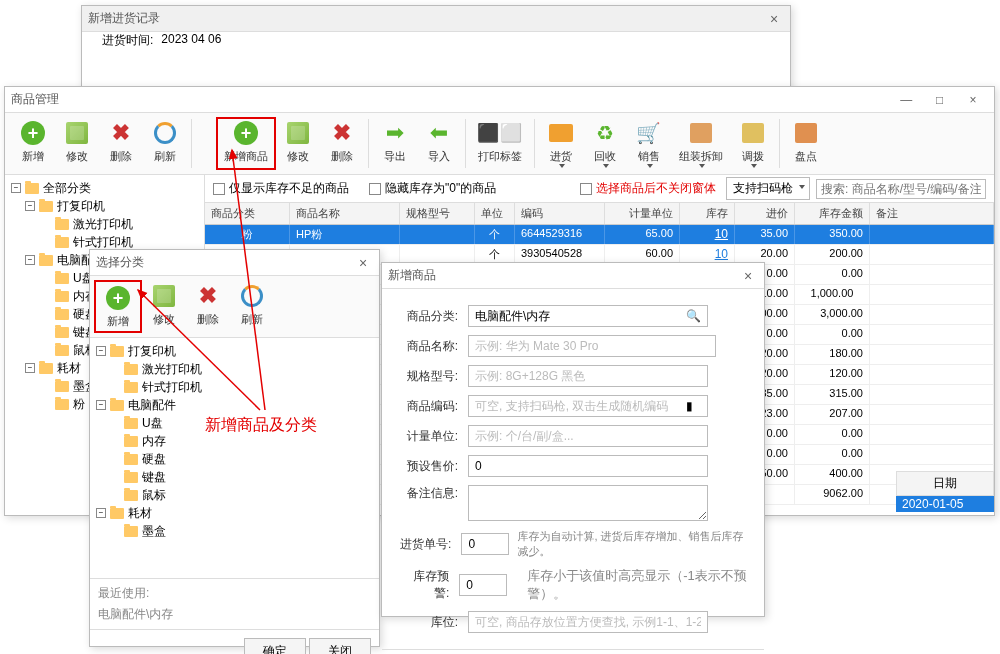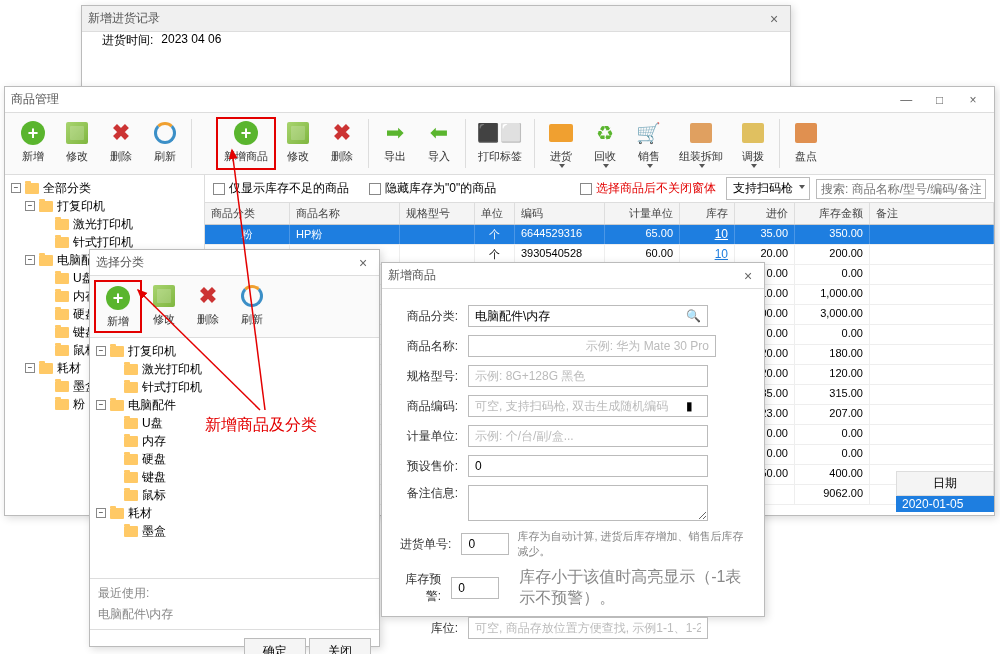--- a/index.html
+++ b/index.html
@@ -305,21 +305,21 @@
             </div>
             <div class="grid-row">
               <div style="width:85px;text-align:center;"></div>
               <div style="width:110px;"></div>
               <div style="width:75px;"></div>
               <div style="width:40px;text-align:center;"></div>
               <div style="width:90px;"></div>
               <div class="num" style="width:75px;"></div>
               <div class="num" style="width:55px;"></div>
               <div class="num" style="width:60px;">10.00</div>
-              <div class="num" style="width:75px;">1,000.00</div>
+              <div class="num" style="width:75px;text-align:center;">1,000.00</div>
               <div style="flex:1;"></div>
             </div>
             <div class="grid-row">
               <div style="width:85px;text-align:center;"></div>
               <div style="width:110px;"></div>
               <div style="width:75px;"></div>
               <div style="width:40px;text-align:center;"></div>
               <div style="width:90px;"></div>
               <div class="num" style="width:75px;"></div>
               <div class="num" style="width:55px;"></div>
@@ -540,21 +540,21 @@
     <span class="close">×</span>
   </div>
   <div style="padding:16px 16px 8px;">
     <div class="form-row">
         <span class="label">商品分类:</span>
         <input style="width: 240px;" value="电脑配件\内存">
         <span style="margin-left:-22px;">🔍</span>
       </div>
     <div class="form-row">
         <span class="label">商品名称:</span>
-        <input style="width: 248px; text-align: right;" placeholder="示例: 华为 Mate 30 Pro">
+        <input style="width: 248px;" placeholder="示例: 华为 Mate 30 Pro">
       </div>
     <div class="form-row">
         <span class="label">规格型号:</span>
         <input style="width: 240px;" placeholder="示例: 8G+128G 黑色">
       </div>
     <div class="form-row">
         <span class="label">商品编码:</span>
         <input style="width: 240px;" placeholder="可空, 支持扫码枪, 双击生成随机编码">
         <span style="margin-left:-22px;">▮</span>
       </div>
@@ -571,21 +571,21 @@
         <textarea style="width: 240px; height: 36px;"></textarea>
       </div>
     <div class="form-row">
         <span class="label">进货单号:</span>
         <input style="width: 48px;" value="0">
         <span style="margin-left:8px;color:#888;font-size:11px;">库存为自动计算, 进货后库存增加、销售后库存减少。</span>
       </div>
     <div class="form-row">
         <span class="label">库存预警:</span>
         <input type="number" style="width: 48px;" value="0">
-        <span style="margin-left:20px;color:#888;font-size:16px;">库存小于该值时高亮显示（-1表示不预警）。</span>
+        <span style="margin-left:20px;color:#888;font-size:13px;">库存小于该值时高亮显示（-1表示不预警）。</span>
       </div>
     <div class="form-row">
         <span class="label">库位:</span>
         <input style="width: 240px;" placeholder="可空, 商品存放位置方便查找, 示例1-1、1-2">
       </div>
   </div>
   <div style="border-top:1px solid #ddd; padding:8px 18px; display:flex; align-items:center;">
     <span class="checkbox"></span>
     <span>保存后打印标签</span>
     <span style="flex:1;"></span>

